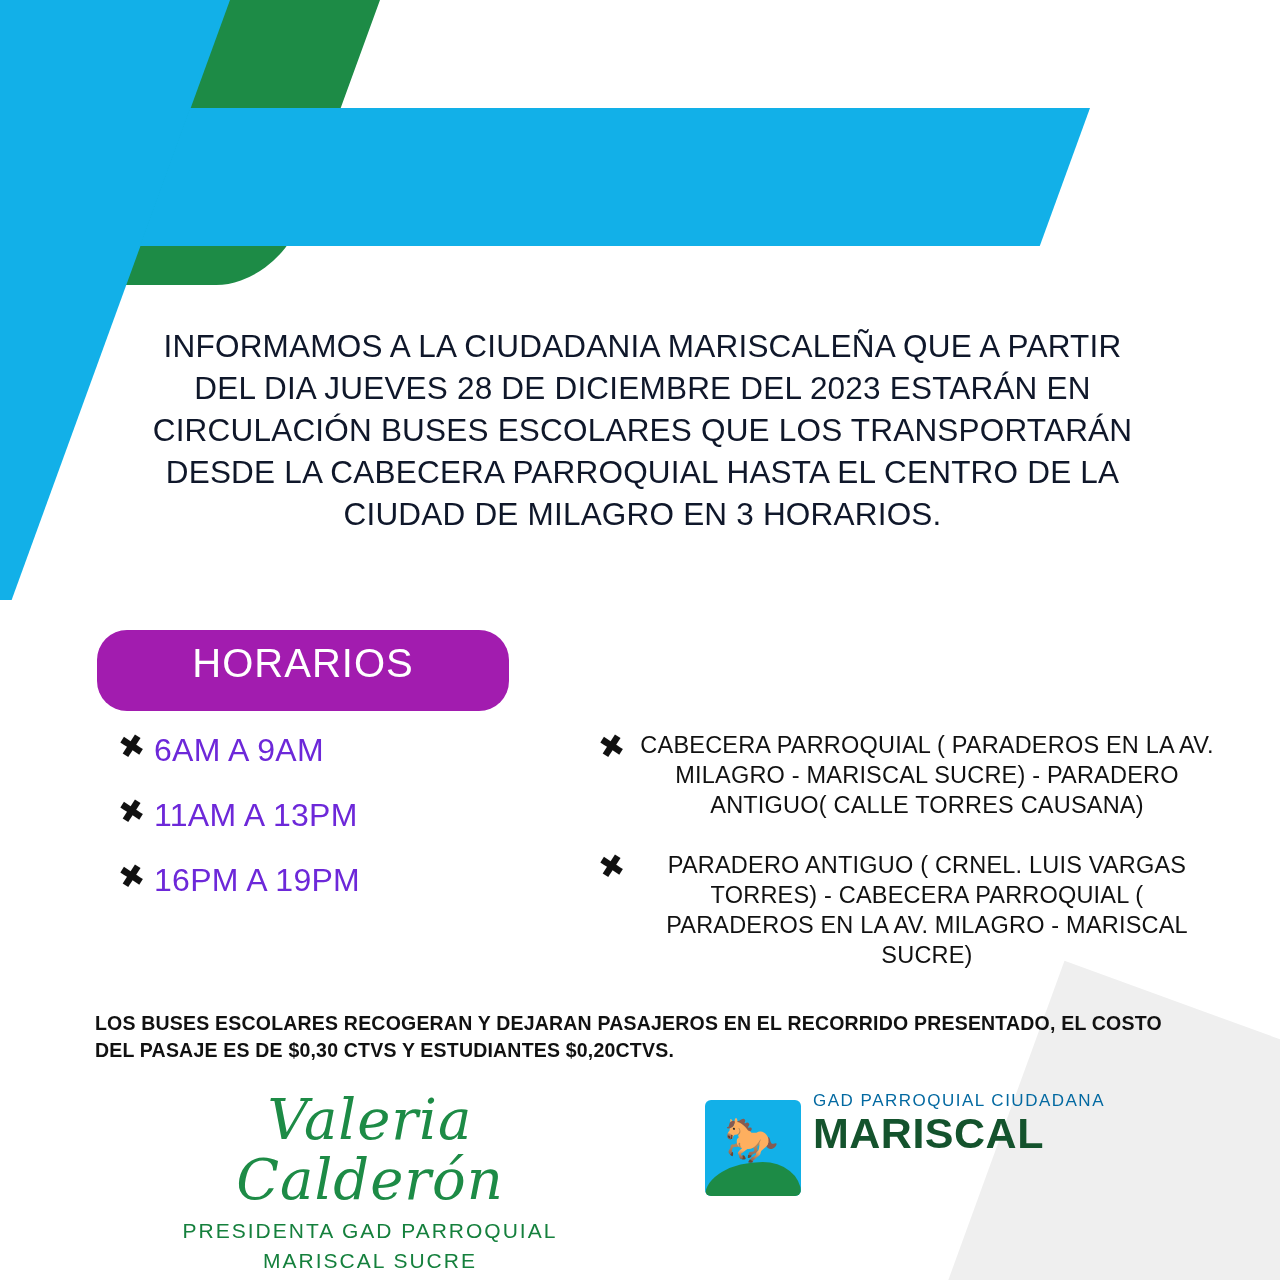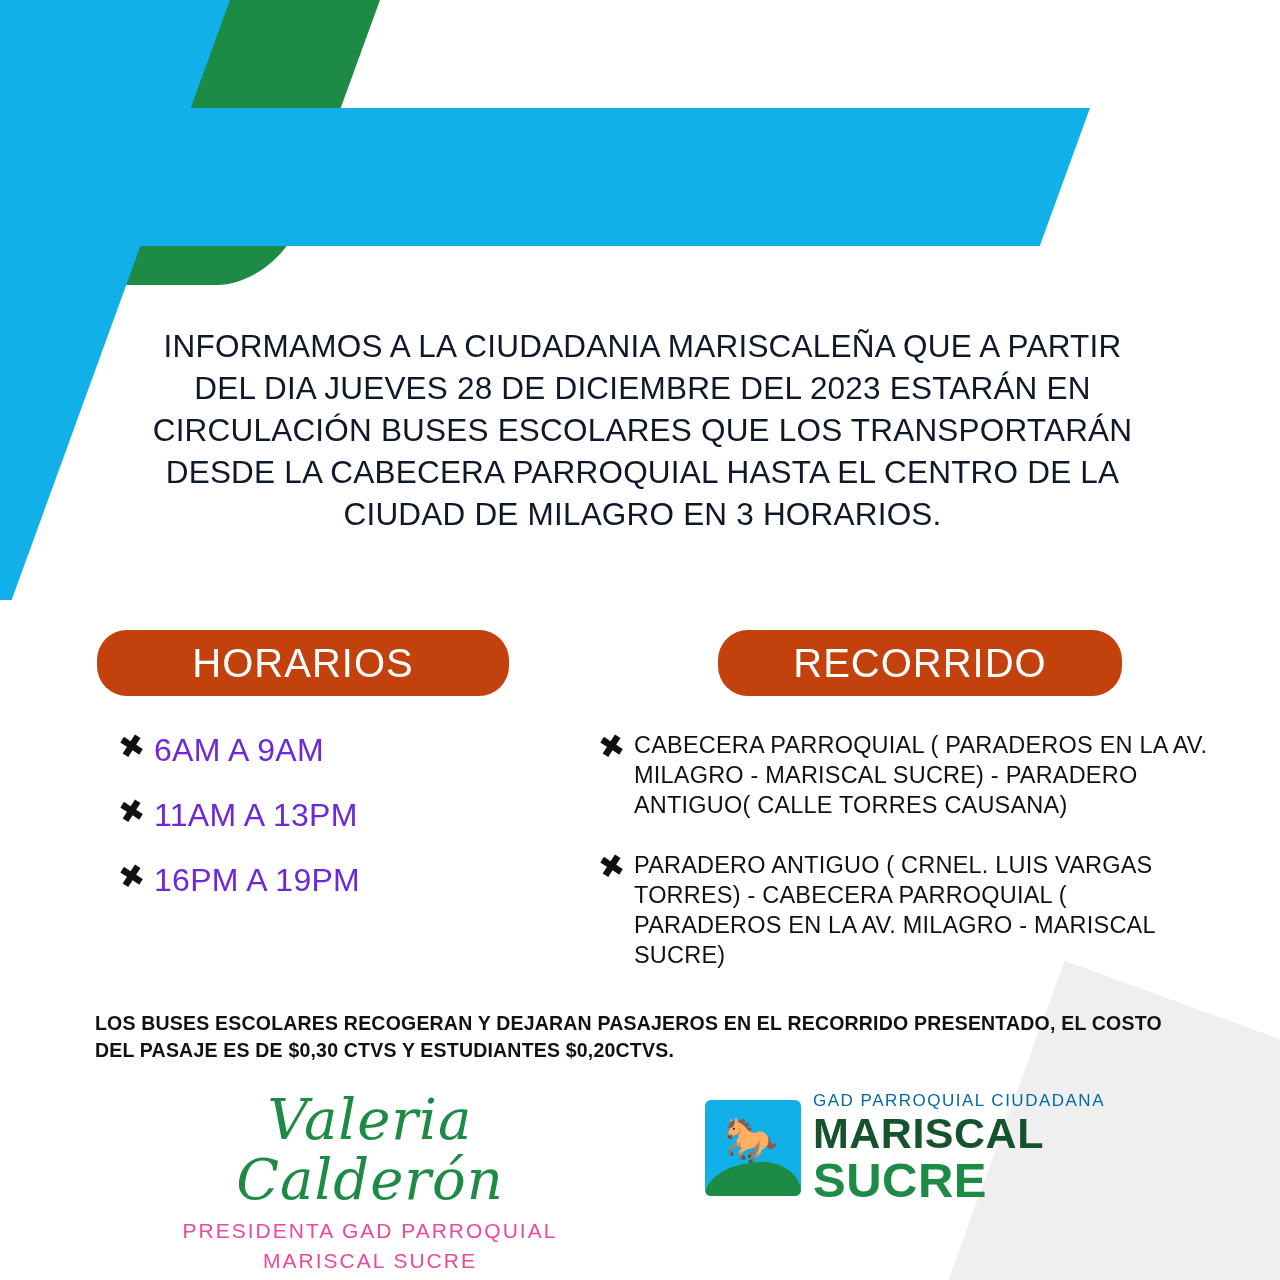--- a/index.html
+++ b/index.html
@@ -99,28 +99,28 @@
     color: #0f172a;
     font-size: 31.5px;
     line-height: 42px;
     letter-spacing: 0.2px;
   }
 
   
   .pill {
     position: absolute;
     z-index: 6;
-    background: #c2410c;
+    background: #a21caf;
     color: #ffffff;
     border-radius: 30px;
     text-align: center;
     font-size: 40px;
     font-weight: normal;
     letter-spacing: 1px;
-    padding: 11px 0 10px 0;
+    padding: 11px 0 25px 0;
   }
   .pill-horarios {
     left: 97px;
     top: 630px;
     width: 412px;
   }
   .pill-recorrido {
     left: 718px;
     top: 630px;
     width: 404px;
@@ -162,20 +162,21 @@
     padding-top: 1px;
     letter-spacing: 0.3px;
   }
   .item-recorrido {
     margin-bottom: 30px;
   }
   .item-recorrido .text {
     font-size: 23.5px;
     line-height: 30px;
     color: #111111;
+    text-align: center;
     flex: 1 1 auto;
     letter-spacing: 0.2px;
   }
 
   
   .footnote {
     position: absolute;
     left: 95px;
     top: 1010px;
     width: 1090px;
@@ -201,21 +202,21 @@
     font-style: italic;
     font-size: 56px;
     color: #1d8b46;
     line-height: 60px;
     letter-spacing: 1px;
   }
   .signature-role {
     margin-top: 6px;
     font-size: 21px;
     line-height: 30px;
-    color: #ec4899;
+    color: #15803d;
     letter-spacing: 2px;
   }
 
   
   .logo {
     position: absolute;
     left: 705px;
     top: 1092px;
     width: 400px;
     height: 120px;
@@ -286,21 +287,20 @@
   <div class="shape-darkgreen"></div>
   <div class="shape-green"></div>
   <div class="shape-cyan-left"></div>
   <div class="shape-cyan-band"></div>
   <div class="shape-gray-corner"></div>
 
 
   <div class="intro">INFORMAMOS A LA CIUDADANIA MARISCALEÑA QUE A PARTIR DEL DIA JUEVES 28 DE DICIEMBRE DEL 2023 ESTARÁN EN CIRCULACIÓN BUSES ESCOLARES QUE LOS TRANSPORTARÁN DESDE LA CABECERA PARROQUIAL HASTA EL CENTRO DE LA CIUDAD DE MILAGRO EN 3 HORARIOS.</div>
 
   <div class="pill pill-horarios">HORARIOS</div>
-  <div class="pill pill-recorrido">RECORRIDO</div>
 
   <div class="col-horarios">
     <div class="item item-horario">
       <span class="pin">✖</span>
       <span class="text">6AM A 9AM</span>
     </div>
     <div class="item item-horario">
       <span class="pin">✖</span>
       <span class="text">11AM A 13PM</span>
     </div>
@@ -330,17 +330,16 @@
   </div>
 
   <div class="logo">
     <div class="logo-mark">
       <div class="hill"></div>
       <div class="horse">🐎</div>
     </div>
     <div class="logo-text">
       <div class="logo-top">GAD PARROQUIAL CIUDADANA</div>
       <div class="logo-main">MARISCAL</div>
-      <div class="logo-sub">SUCRE</div>
     </div>
   </div>
 
 </div>
 
 </body></html>

